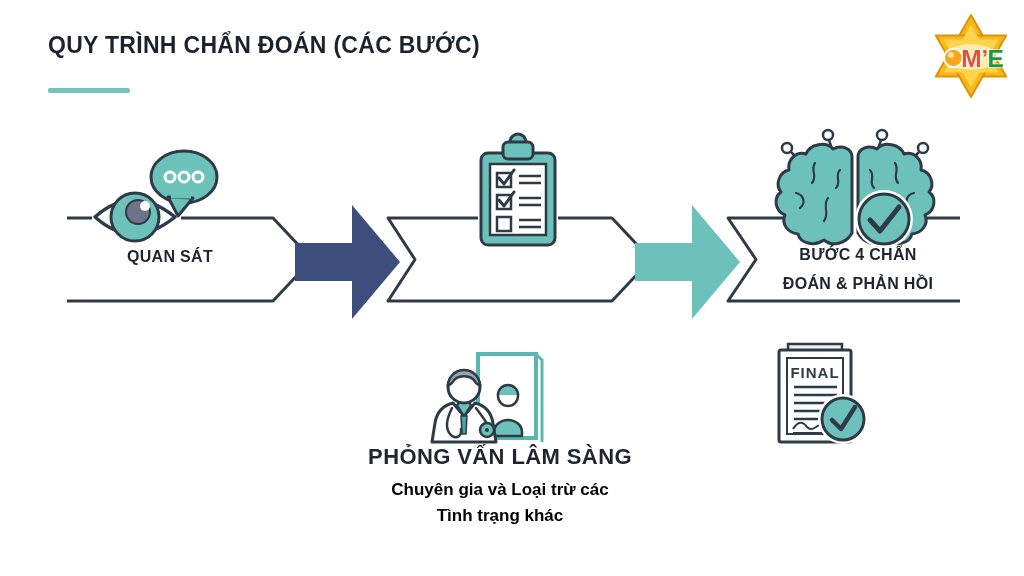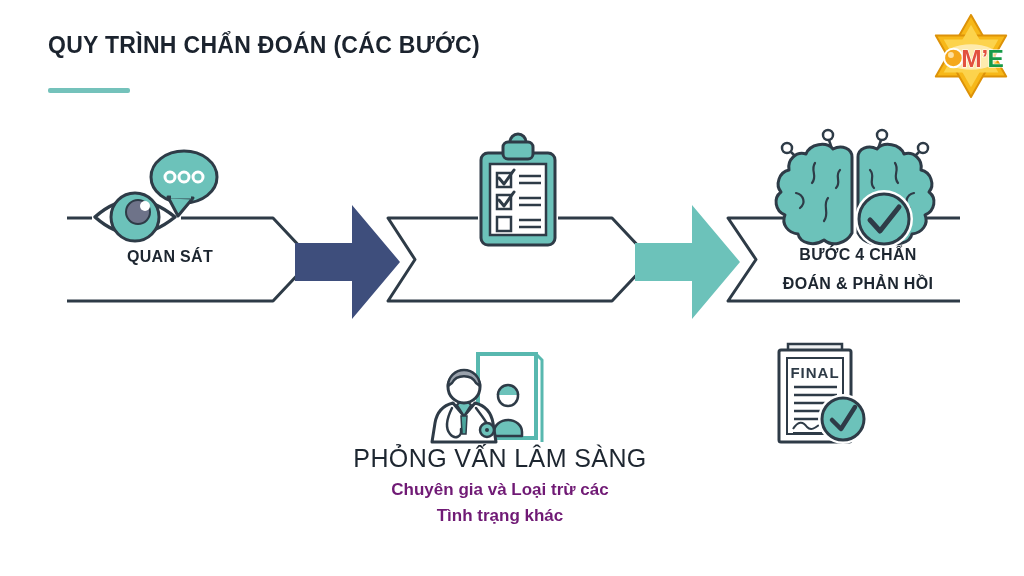--- a/index.html
+++ b/index.html
@@ -14,22 +14,22 @@
   }
   .title-underline{left:48px;top:88px;width:82px;height:5px;background:#74c2bb;border-radius:2px;}
   .flow-svg{left:0;top:0;width:1024px;height:576px;}
   .step-label{
     font-size:16px;font-weight:bold;letter-spacing:.3px;text-align:center;color:#1d2630;
   }
   .label-1{left:62px;top:248px;width:216px;}
   .label-2{left:398px;top:248px;width:230px;}
   .label-3{left:738px;top:240px;width:240px;line-height:29px;}
   .label-3 span{display:block;}
-  .interview-title{left:320px;top:444px;width:360px;text-align:center;font-size:25px;font-weight:normal;letter-spacing:.4px;}
-  .interview-subtitle{left:320px;top:477px;width:360px;text-align:center;font-size:17px;font-weight:bold;line-height:26px;color:#701a75;}
+  .interview-title{left:320px;top:444px;width:360px;text-align:center;font-size:22px;font-weight:bold;letter-spacing:.4px;}
+  .interview-subtitle{left:320px;top:477px;width:360px;text-align:center;font-size:17px;font-weight:bold;line-height:26px;color:#000000;}
   .interview-subtitle span{display:block;}
   .logo-box{left:927px;top:12px;width:88px;height:88px;}
 </style>
 </head>
 <body>
 
 <div class="stage">
 
   <div class="abs page-title">QUY TRÌNH CHẨN ĐOÁN (CÁC BƯỚC)</div>
   <div class="abs title-underline"></div>

